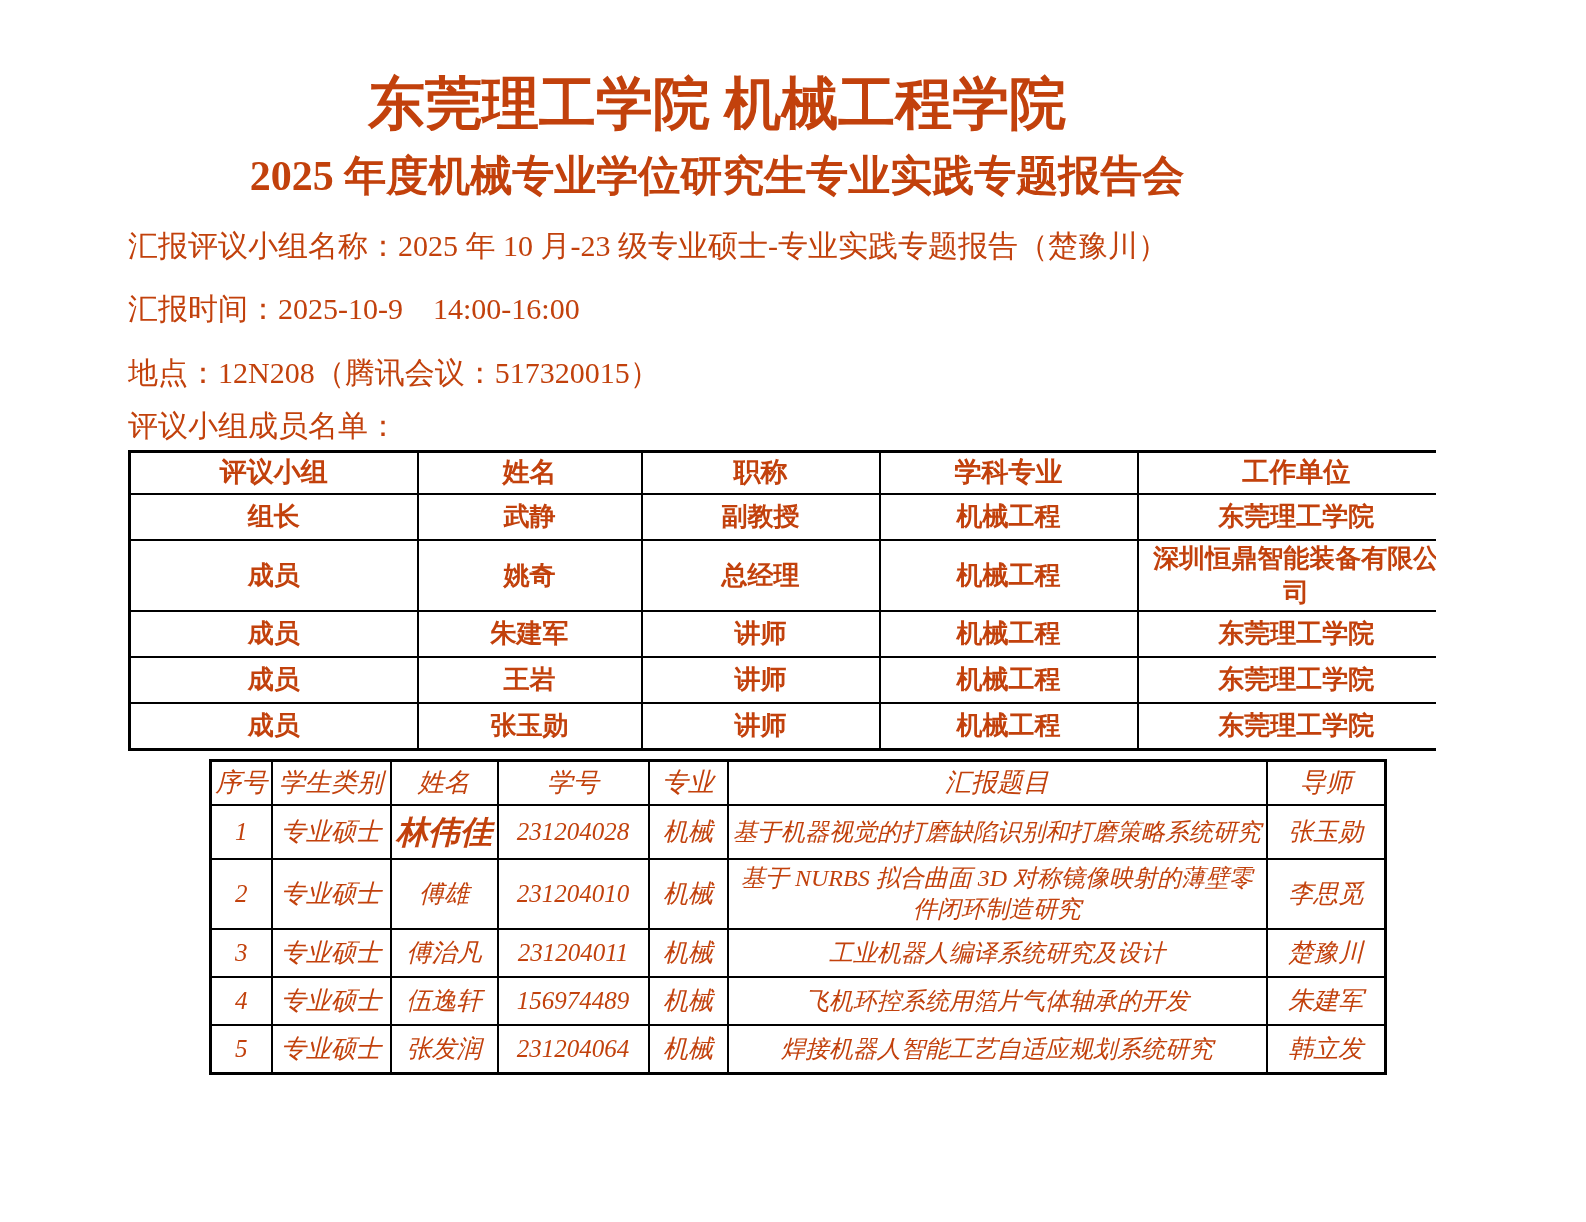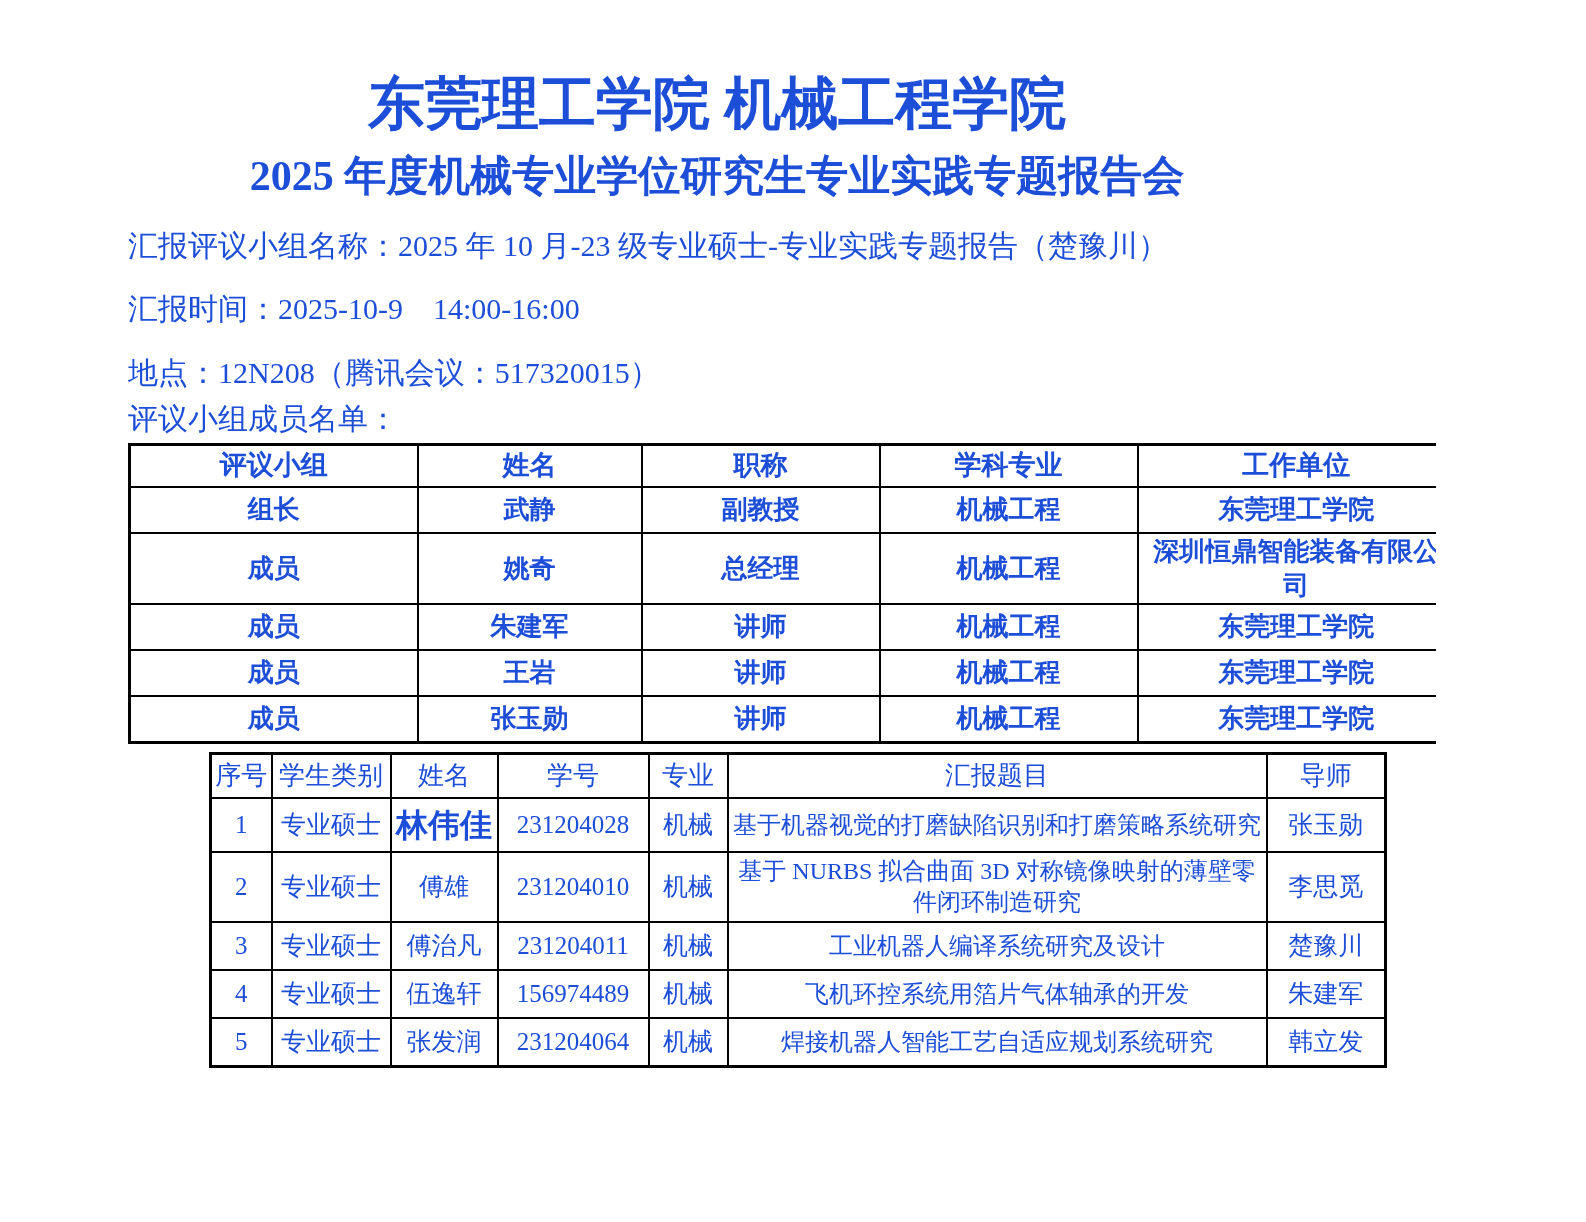--- a/index.html
+++ b/index.html
@@ -3,21 +3,21 @@
 <meta charset="utf-8">
 <style>
   html, body { margin: 0; padding: 0; background: #ffffff; }
   .page {
     position: relative;
     width: 1436px;
     height: 1222px;
     box-sizing: border-box;
     padding: 0 130px 0 128px;
     background: #ffffff;
-    color: #1d4ed8;
+    color: #c2410c;
     font-family: "Liberation Serif", "DejaVu Serif", serif;
     overflow: hidden;
   }
   .doc-title {
     margin: 70px 0 0 0;
     text-align: center;
     font-size: 57px;
     font-weight: bold;
     line-height: 1.2;
     white-space: pre-wrap;
@@ -30,42 +30,42 @@
     line-height: 1.2;
     white-space: pre-wrap;
   }
   .info {
     margin: 32px 0 0 0;
     font-size: 30px;
     line-height: 1.05;
     white-space: pre-wrap;
   }
   .info.first { margin-top: 28px; }
-  .info.section-label { margin-top: 15px; }
+  .info.section-label { margin-top: 22px; }
   .info.students-label { margin-top: 46px; }
 
   table {
     border-collapse: collapse;
     table-layout: fixed;
     border: 3px solid #000;
     padding-left: 38px;
   }
   th, td {
     border: 2px solid #000;
     text-align: center;
     vertical-align: middle;
     padding: 1px 3px;
     line-height: 1.3;
     overflow: hidden;
   }
   table.committee { margin-top: 8px; width: 1326px; }
   .committee th { font-weight: bold; font-size: 27px; height: 38px; }
   .committee td { font-weight: bold; font-size: 26px; height: 42px; }
 
-  table.students { margin-top: 8px; margin-left: 81px; width: 1175px; }
+  table.students { margin-top: 8px; margin-left: 81px; width: 1175px; font-style: italic; }
   .students th { font-weight: normal; font-size: 26px; height: 40px; }
   .students td { font-size: 25px; height: 44px; }
   .students td:nth-child(6) { font-size: 24px; }
   .students tbody tr:nth-child(1) td { height: 50px; }
   .students tbody tr:nth-child(2) td { height: 66px; }
   .students tbody tr:nth-child(1) td:nth-child(3) { font-weight: bold; font-size: 32px; }
 </style>
 </head>
 <body>
 

